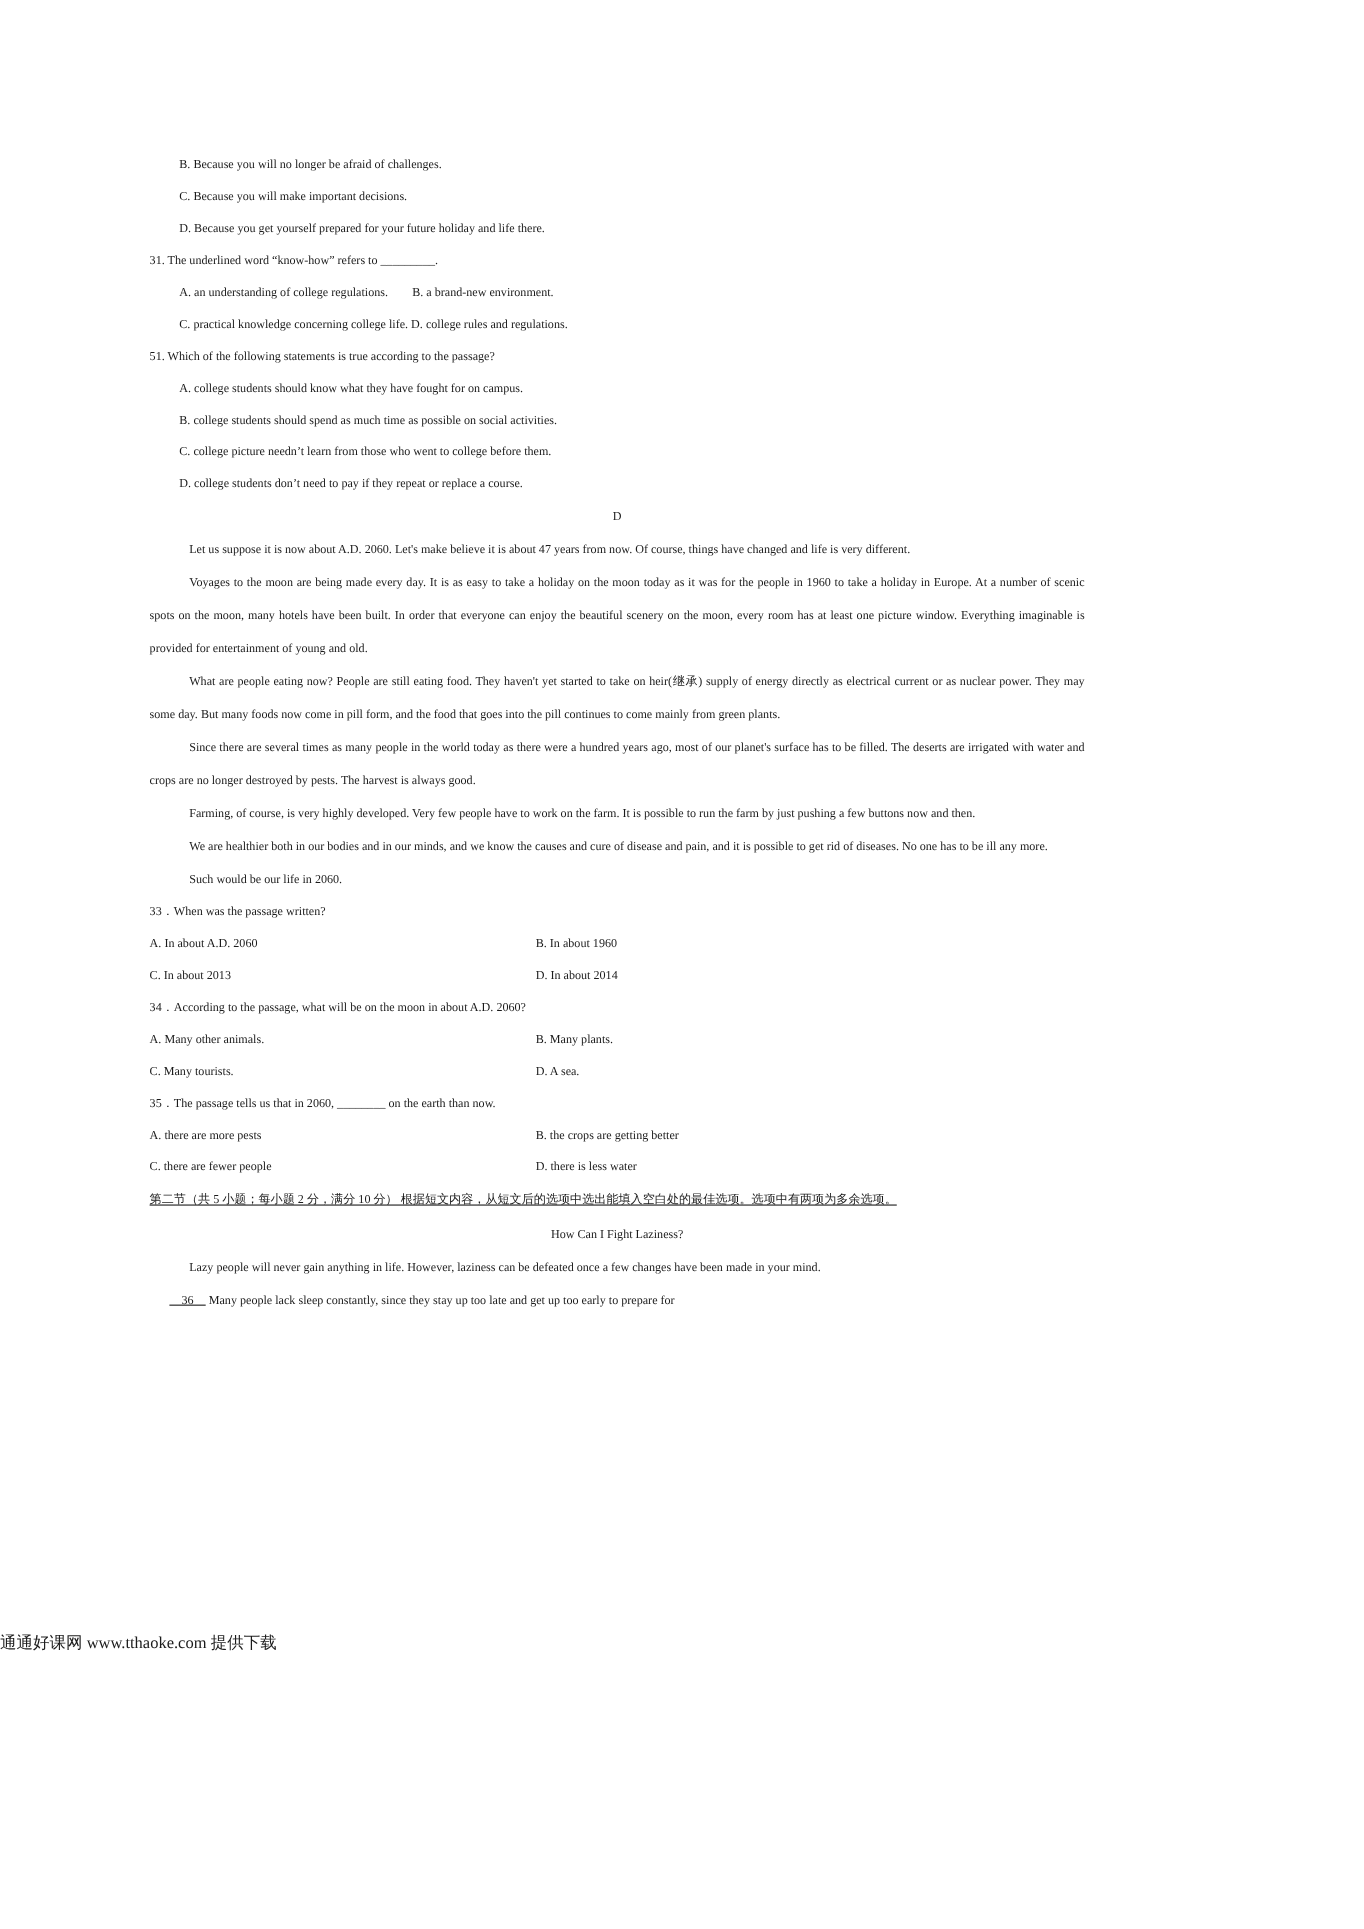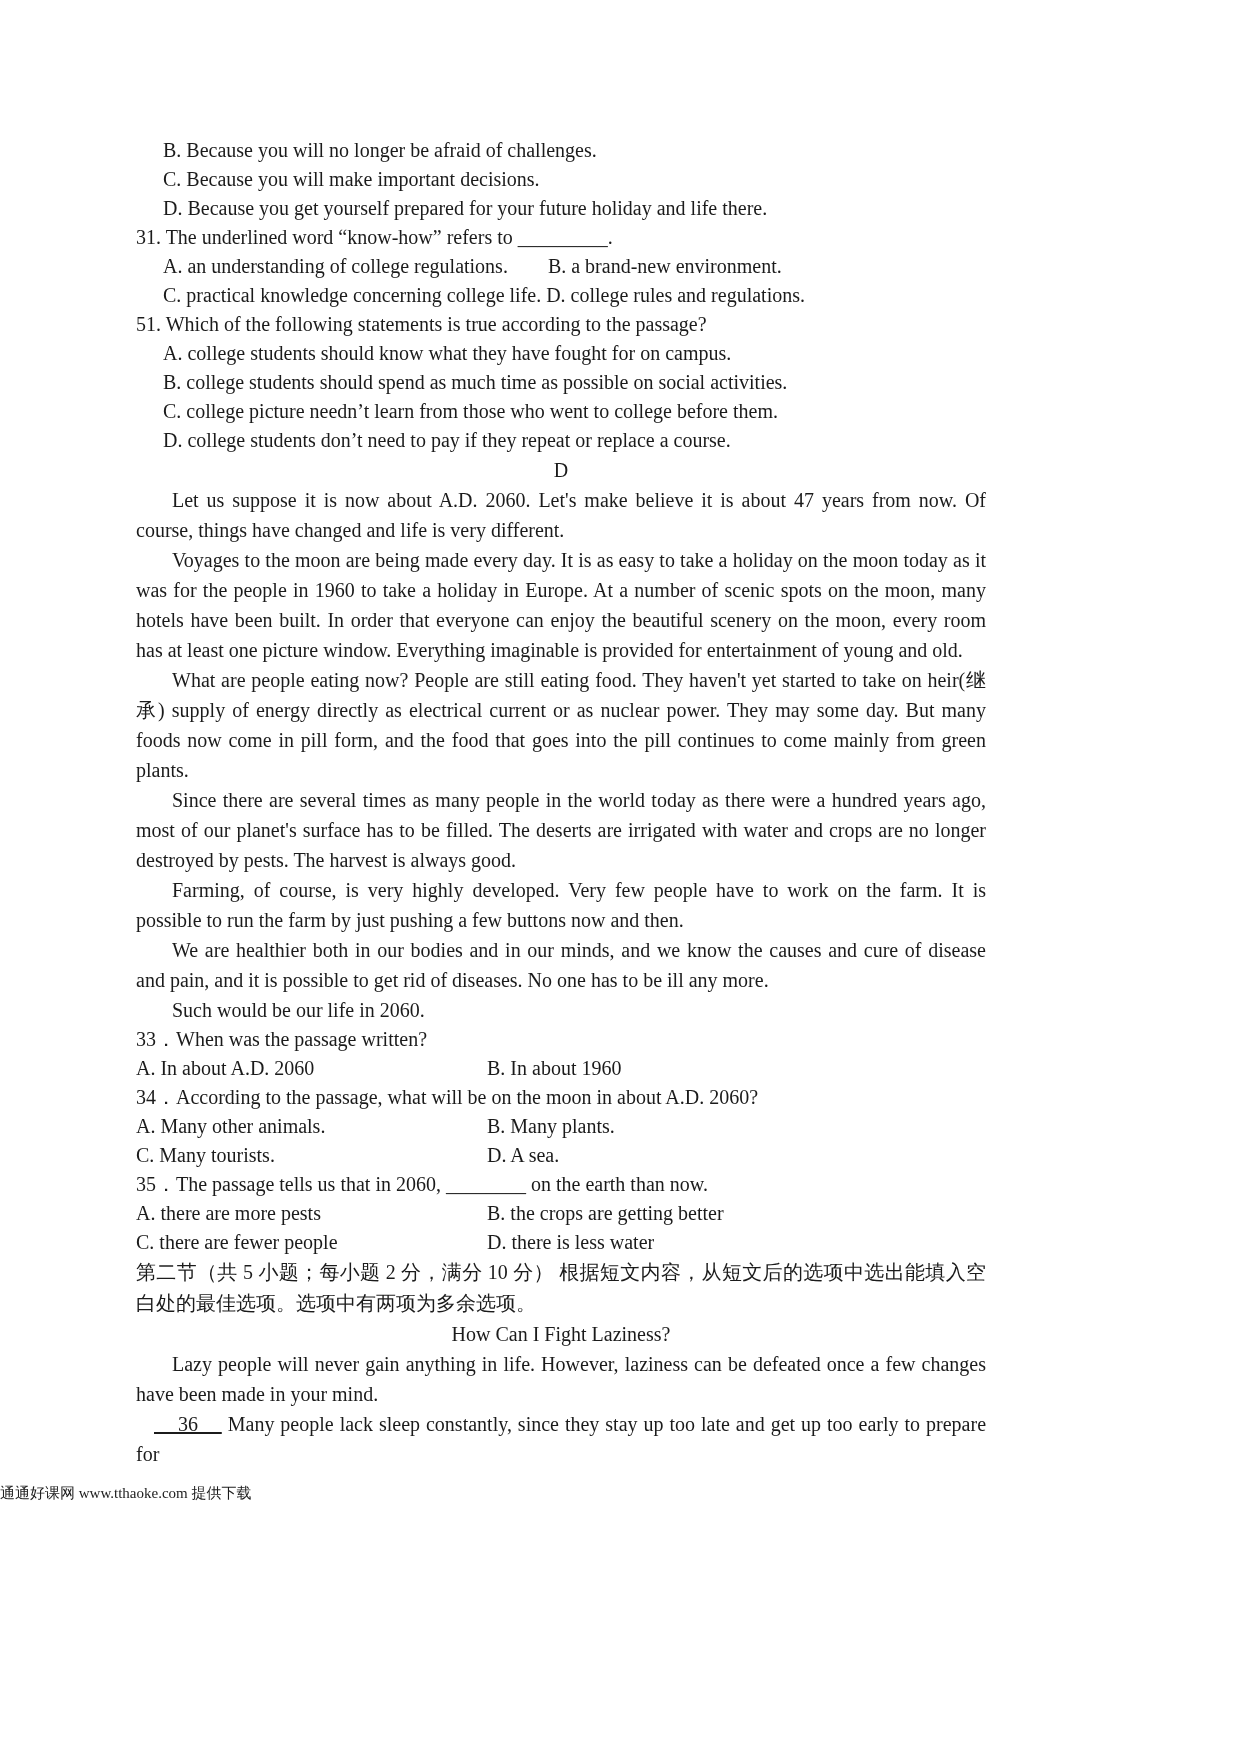--- a/index.html
+++ b/index.html
@@ -10,35 +10,36 @@
     font-family:"Liberation Serif", serif;
     position:relative;
     overflow:hidden;
   }
   .page-content {
     position:absolute;
     left:136px;
     top:136px;
     width:850px;
   }
-  .row { font-size:20px; color:#1b1b1b; }
+  .row { font-size:11px; color:#1b1b1b; }
   .line { line-height:29px; white-space:pre-wrap; }
   .ind1 { padding-left:27px; }
   .para {
     line-height:30px;
     text-align:justify;
     text-indent:36px;
   }
   .center {
     line-height:30px;
     text-align:center;
   }
   .cn {
     line-height:31px;
     text-align:justify;
+    text-decoration:underline;
   }
   .cols { line-height:29px; display:flex; }
   .col-left { flex:0 0 351px; width:351px; }
   .col-right { flex:1; }
   .segline {
     line-height:30px;
     text-align:justify;
     text-indent:18px;
     white-space:pre-wrap;
   }
@@ -78,20 +79,24 @@
       <div class="row para">What are people eating now? People are still eating food. They haven't yet started to take on heir(继承) supply of energy directly as electrical current or as nuclear power. They may some day. But many foods now come in pill form, and the food that goes into the pill continues to come mainly from green plants.</div>
       <div class="row para">Since there are several times as many people in the world today as there were a hundred years ago, most of our planet's surface has to be filled. The deserts are irrigated with water and crops are no longer destroyed by pests. The harvest is always good.</div>
       <div class="row para">Farming, of course, is very highly developed. Very few people have to work on the farm. It is possible to run the farm by just pushing a few buttons now and then.</div>
       <div class="row para">We are healthier both in our bodies and in our minds, and we know the causes and cure of disease and pain, and it is possible to get rid of diseases. No one has to be ill any more.</div>
       <div class="row para">Such would be our life in 2060.</div>
       <div class="row line">33．When was the passage written?</div>
       <div class="row cols">
         <span class="col-left">A. In about A.D. 2060</span>
         <span class="col-right">B. In about 1960</span>
       </div>
+      <div class="row cols">
+        <span class="col-left">C. In about 2013</span>
+        <span class="col-right">D. In about 2014</span>
+      </div>
       <div class="row line">34．According to the passage, what will be on the moon in about A.D. 2060?</div>
       <div class="row cols">
         <span class="col-left">A. Many other animals.</span>
         <span class="col-right">B. Many plants.</span>
       </div>
       <div class="row cols">
         <span class="col-left">C. Many tourists.</span>
         <span class="col-right">D. A sea.</span>
       </div>
       <div class="row line">35．The passage tells us that in 2060, ________ on the earth than now.</div>

